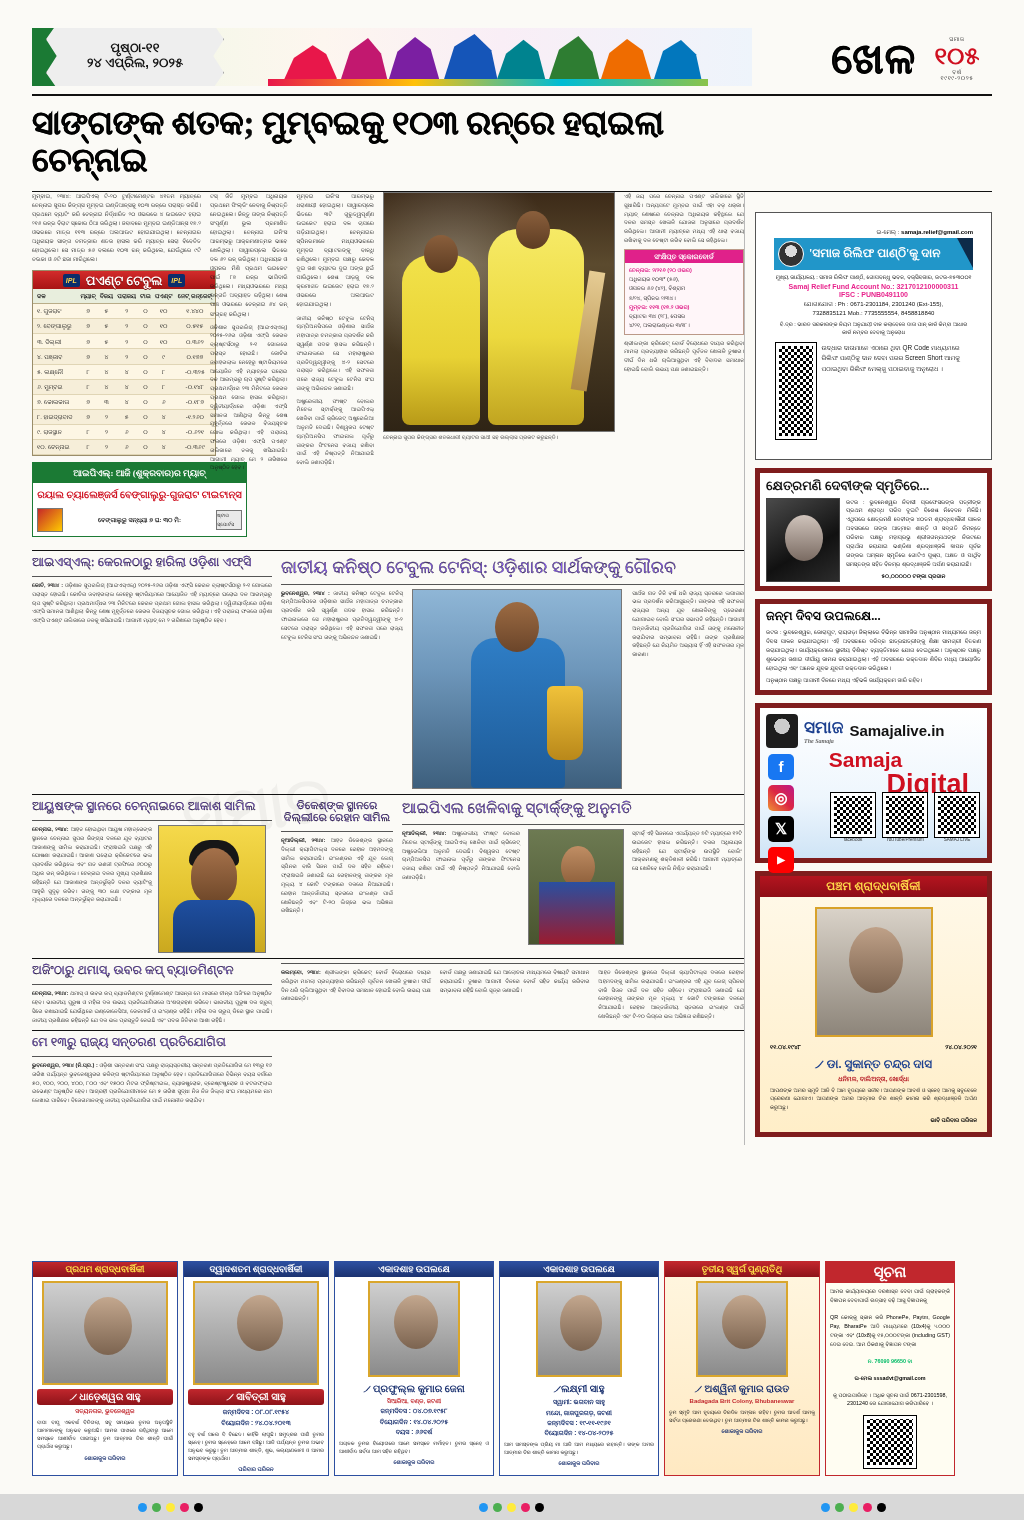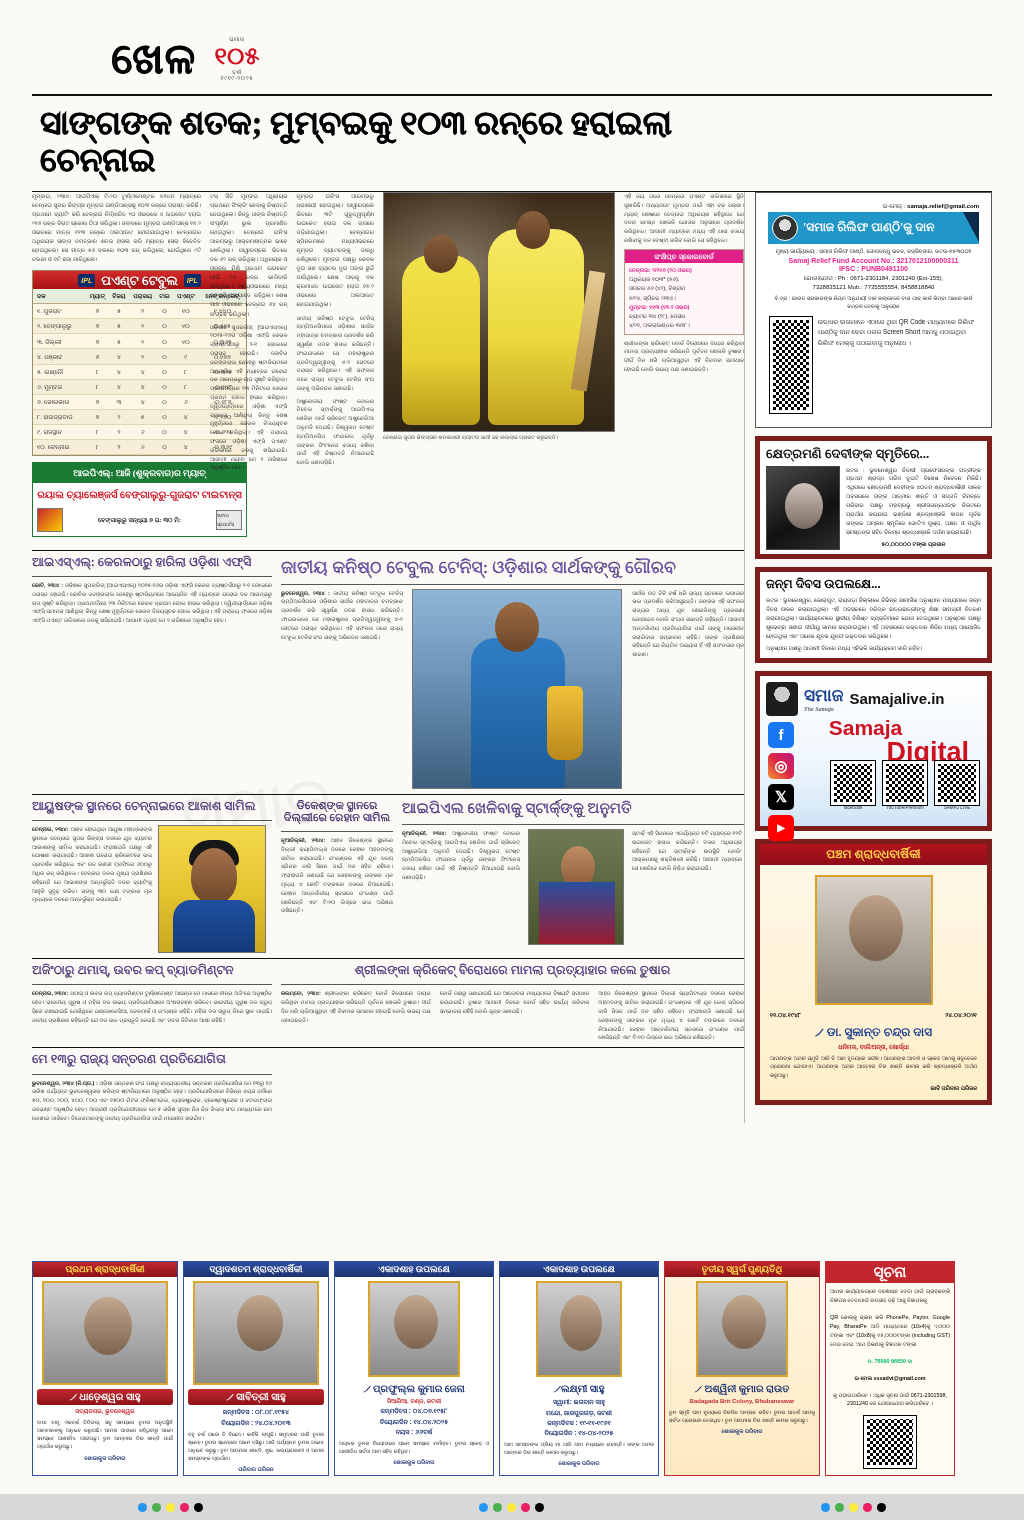--- a/index.html
+++ b/index.html
@@ -86,21 +86,20 @@
   
   .lead-headline {
     font-family: "Liberation Serif", serif;
     font-size: 33px;
     font-weight: 700;
     letter-spacing: -0.3px;
     padding: 9px 0 7px 0;
     color: #0a0a0a;
     line-height: 1.12;
     width: 712px;
-    margin-left: 8px;
     -webkit-text-stroke: 0.4px #000;
   }
 
   
   .body-grid {
     display: flex;
     gap: 0;
     width: 960px;
   }
   .content-left { width: 712px; position: relative; }
@@ -110,21 +109,21 @@
   .cols4 { display: flex; gap: 9px; }
   .col { font-size: 5.6px; line-height: 1.62; color:#1a1a1a; text-align: justify; }
   .col.w1 { width: 169px; }
 
   .para { margin-bottom: 4px; letter-spacing: 0.05px; }
   .tiny { font-size: 5.5px; line-height:1.6; text-align: justify; }
   .byline { font-weight: 700; }
 
   
   .ipl-table {
-    width: 215px;
+    width: 184px;
     border: 1px solid #9a8d6a;
     background: #fdf6e4;
     margin: 6px 0 6px 0;
   }
   .ipl-table-head {
     background: linear-gradient(180deg,#d32b2b,#a81414);
     color:#fff;
     display:flex; align-items:center; justify-content:center;
     gap:6px;
     height: 18px;
@@ -256,21 +255,21 @@
     position:absolute; left:10px; bottom:0; width:76px; height:62px;
     background:linear-gradient(180deg,#2a4fa0,#9b1b2e);
   }
   .ph-foot .fhead {
     position:absolute; left:32px; top:16px; width:34px; height:42px;
     border-radius:50%; background:linear-gradient(180deg,#c08e64,#8a5c38);
   }
 
   
   .ad { border:5px solid #7f1d1d; background:#fff; margin-bottom:8px; }
-  .ad-relief { padding:8px; border:1px solid #555; }
+  .ad-relief { padding:14px; border:1px solid #555;margin-top:20px; }
   .ad-relief .em {
     font-size:6px; text-align:right; padding:2px 4px 0; color:#111;
   }
   .ad-relief .em b { color:#000; }
   .ad-relief .ttlbar {
     background:#2196c9; margin:2px 4px 0; padding:3px 4px;
     display:flex; align-items:center; gap:5px; position:relative;
   }
   .ad-relief .avatar {
     width:26px; height:26px; border-radius:50%;
@@ -452,20 +451,39 @@
     font-family:"Liberation Serif", serif; font-size:64px; color:rgba(0,0,0,0.045);
     transform: rotate(-8deg); pointer-events:none; white-space:nowrap; font-weight:700;
   }
 </style>
 </head>
 <body>
 
 <div class="page">
 
   <div class="masthead">
+    <div class="mast-banner">
+      <div class="mast-green-block"></div>
+      <div class="mast-red-block"></div>
+
+      <div class="sil" style="left:245px;width:54px;height:40px;background:#e8174a;clip-path:polygon(0 100%,20% 40%,55% 8%,80% 30%,100% 92%,60% 100%);"></div>
+      <div class="sil" style="left:300px;width:50px;height:44px;background:#c2186f;clip-path:polygon(4% 100%,24% 30%,60% 0,86% 35%,100% 100%);"></div>
+      <div class="sil" style="left:350px;width:52px;height:46px;background:#7b1fa2;clip-path:polygon(0 100%,18% 34%,52% 2%,82% 28%,100% 100%);"></div>
+      <div class="sil" style="left:404px;width:56px;height:48px;background:#1555b8;clip-path:polygon(2% 100%,22% 26%,58% 0,88% 34%,100% 100%);"></div>
+      <div class="sil" style="left:458px;width:50px;height:44px;background:#00838f;clip-path:polygon(0 100%,20% 36%,55% 4%,84% 30%,100% 100%);"></div>
+      <div class="sil" style="left:508px;width:54px;height:46px;background:#2e7d32;clip-path:polygon(4% 100%,24% 30%,60% 0,86% 35%,100% 100%);"></div>
+      <div class="sil" style="left:562px;width:52px;height:44px;background:#ef6c00;clip-path:polygon(0 100%,18% 34%,52% 2%,82% 28%,100% 100%);"></div>
+      <div class="sil" style="left:614px;width:50px;height:42px;background:#0277bd;clip-path:polygon(2% 100%,22% 26%,58% 0,88% 34%,100% 100%);"></div>
+      <div class="sil" style="left:230px;bottom:0;width:440px;height:7px;background:linear-gradient(90deg,#e8174a,#ffc107,#00bcd4,#8bc34a);border-radius:0;"></div>
+
+      <div class="mast-date-badge">
+        <div class="l1">ପୃଷ୍ଠା-୧୧</div>
+        <div class="l2">୨୪  ଏପ୍ରିଲ, ୨୦୨୫</div>
+      </div>
+    </div>
     <div class="mast-title">
       <div class="khela">ଖେଳ</div>
       <div class="mast-logo">
         <div class="sub">ସମାଜ</div>
         <div class="big">୧୦୫</div>
         <div class="sub">ବର୍ଷ</div>
         <div class="sub">୧୯୧୯-୨୦୨୫</div>
       </div>
     </div>
   </div>
@@ -732,21 +750,20 @@
       <div style="display:flex; gap:9px;">
         <div style="width:240px">
           <div class="sec-head h-md">ଅଜିଂଠାରୁ ଥମାସ୍, ଉବର କପ୍ ବ୍ୟାଡମିଣ୍ଟନ</div>
           <div class="rule-thin"></div>
           <div class="col tiny">
             <span class="byline">ଚେନ୍ନାଇ, ୨୩ା୪:</span>
             <span>ଥମାସ୍ ଓ ଉବର କପ୍ ବ୍ୟାଡମିଣ୍ଟନ ଟୁର୍ଣ୍ଣାମେଣ୍ଟ ଆସନ୍ତା ମେ ମାସରେ ଚୀନ୍‌ର ଅଜିଂରେ ଅନୁଷ୍ଠିତ ହେବ। ଭାରତୀୟ ପୁରୁଷ ଓ ମହିଳା ଦଳ ଉଭୟ ପ୍ରତିଯୋଗିତାରେ ଅଂଶଗ୍ରହଣ କରିବେ। ଭାରତୀୟ ପୁରୁଷ ଦଳ ଗ୍ରୁପ୍ ସିରେ ରଖାଯାଇଛି ଯେଉଁଥିରେ ଇଣ୍ଡୋନେସିଆ, ଡେନମାର୍କ ଓ ଇଂଲାଣ୍ଡ ରହିଛି। ମହିଳା ଦଳ ଗ୍ରୁପ୍ ଡିରେ ସ୍ଥାନ ପାଇଛି। ଜାତୀୟ ପ୍ରଶିକ୍ଷକ କହିଛନ୍ତି ଯେ ଦଳ ଭଲ ପ୍ରସ୍ତୁତି ନେଇଛି ଏବଂ ପଦକ ଜିତିବାର ଆଶା ରହିଛି।</span>
           </div>
         </div>
         <div style="width:463px">
-          <div class="sec-head h-md" style="text-align:center">ଶ୍ରୀଲଙ୍କା କ୍ରିକେଟ୍ ବିରୋଧରେ ମାମଲା ପ୍ରତ୍ୟାହାର କଲେ ତୁଷାର</div>
           <div class="rule-thin"></div>
           <div style="display:flex; gap:9px;">
             <div class="col tiny" style="width:150px">
               <span class="byline">କଲମ୍ବୋ, ୨୩ା୪:</span>
               <span>ଶ୍ରୀଲଙ୍କା କ୍ରିକେଟ୍ ବୋର୍ଡ ବିରୋଧରେ ଦାୟର କରିଥିବା ମାମଲା ପ୍ରତ୍ୟାହାର କରିଛନ୍ତି ପୂର୍ବତନ ଖେଳାଳି ତୁଷାର। ଦୀର୍ଘ ଦିନ ଧରି ଚାଲିଆସୁଥିବା ଏହି ବିବାଦର ସମାଧାନ ହୋଇଛି ବୋଲି ଉଭୟ ପକ୍ଷ ଜଣାଇଛନ୍ତି।</span>
             </div>
             <div class="col tiny" style="width:150px">
               <span>ବୋର୍ଡ ପକ୍ଷରୁ ଜଣାଯାଇଛି ଯେ ଆଲୋଚନା ମାଧ୍ୟମରେ ବିଷୟଟି ସମାଧାନ କରାଯାଇଛି। ତୁଷାର ଆଗାମୀ ଦିନରେ ବୋର୍ଡ ସହିତ କାର୍ଯ୍ୟ କରିବାର ସମ୍ଭାବନା ରହିଛି ବୋଲି ସୂତ୍ର ଜଣାଇଛି।</span>
             </div>
             <div class="col tiny" style="width:146px">

